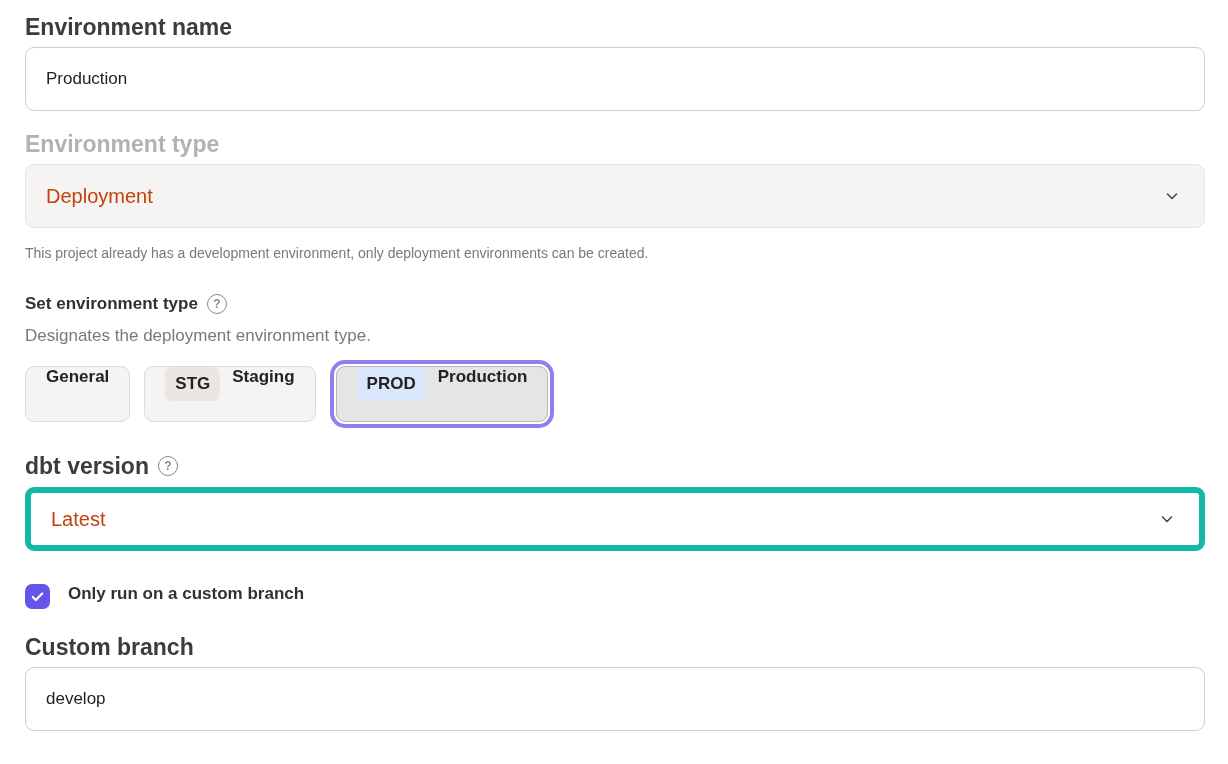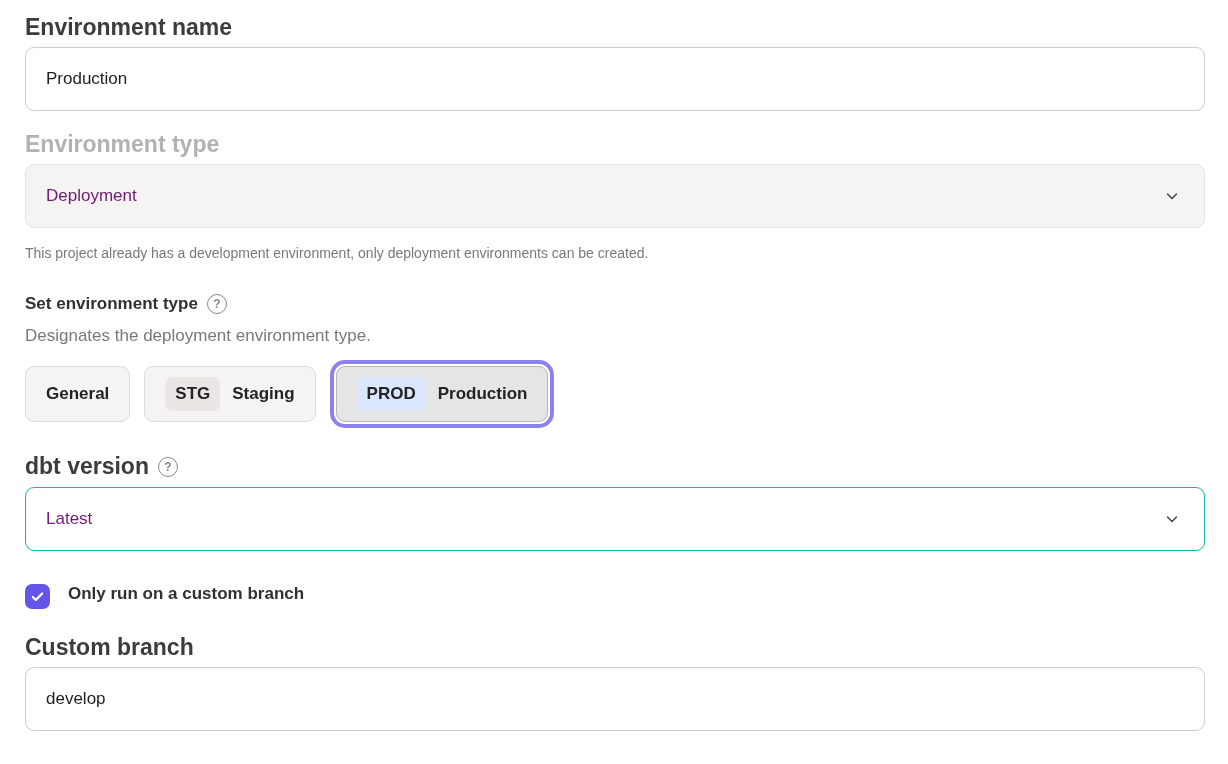--- a/index.html
+++ b/index.html
@@ -39,31 +39,31 @@
     display: block;
   }
   .select-box {
     width: 100%;
     height: 64px;
     border-radius: 9px;
     display: flex;
     align-items: center;
     justify-content: space-between;
     padding: 0 24px 0 20px;
-    font-size: 17px;
-    color: #701a75;
+    font-size: 20px;
+    color: #c2410c;
     cursor: pointer;
   }
   .select-box.disabled-style {
     background: #f5f4f3;
     border: 1px solid #e6e4e2;
   }
   .select-box.enabled-style {
     background: #ffffff;
-    border: 1px solid #14b8a6;
+    border: 6px solid #14b8a6;
     gap: 45px;
   }
   .chevron { display: inline-flex; align-items: center; }
   .helper-text {
     font-size: 14px;
     color: #7c7874;
     line-height: 22px;
     margin-top: 14px;
   }
   .section-heading {
@@ -99,21 +99,21 @@
   }
   .btn-row {
     margin-top: 17px;
     display: flex;
     align-items: center;
     height: 62px;
   }
   .type-btn {
     height: 56px;
     display: inline-flex;
-    align-items: center;
+    align-items: flex-start;
     gap: 12px;
     padding: 0 20px;
     background: #f5f4f3;
     border: 1px solid #dedcda;
     border-radius: 9px;
     font-family: inherit;
     font-size: 17px;
     font-weight: 700;
     color: #232323;
     cursor: pointer;
@@ -132,21 +132,21 @@
     height: 34px;
     padding: 0 10px;
     border-radius: 7px;
     font-size: 17px;
     font-weight: 700;
   }
   .badge-stg { background: #e9e6e4; color: #232323; }
   .badge-prod { background: #d9e6fc; color: #232323; }
   .label-with-help {
     display: flex;
-    align-items: flex-end;
+    align-items: center;
     gap: 9px;
   }
   .label-with-help .field-label { margin-bottom: 0; }
   .mt-section { margin-top: 30px; }
   .mt-input { margin-top: 10px; }
   .checkbox-row {
     margin-top: 33px;
     display: flex;
     align-items: flex-start;
   }

